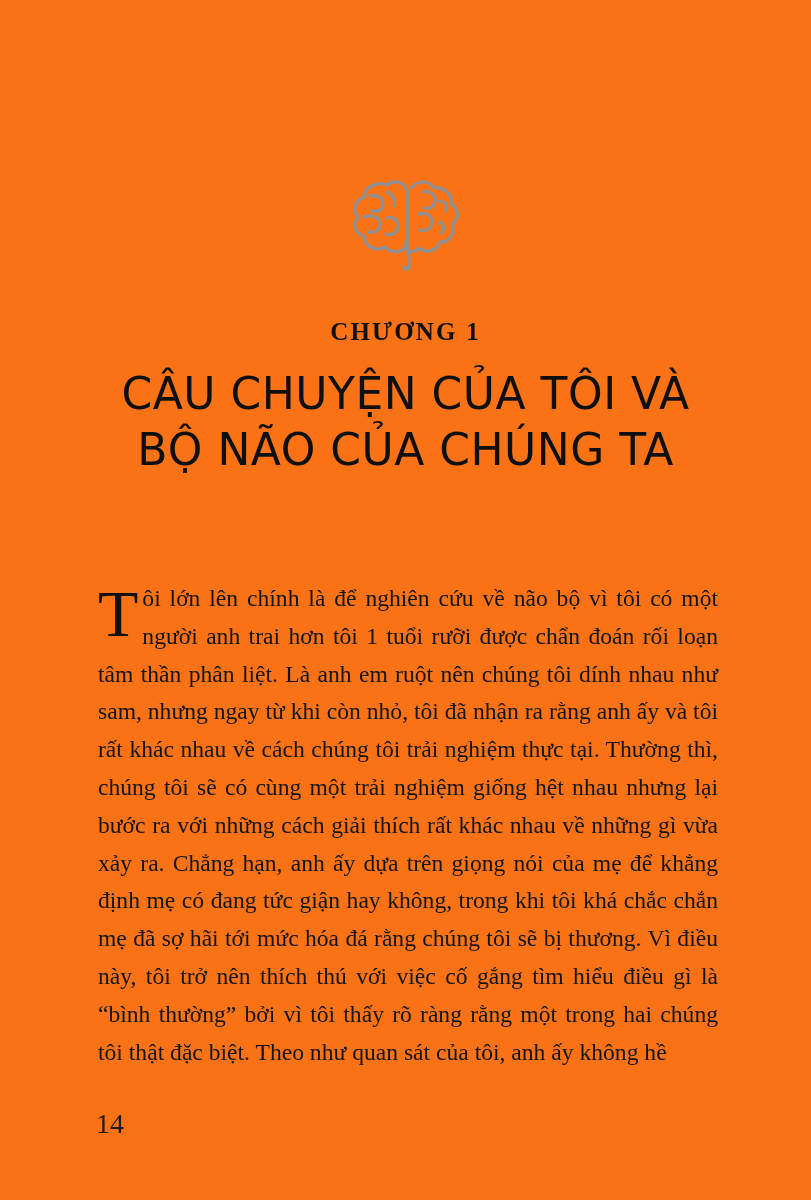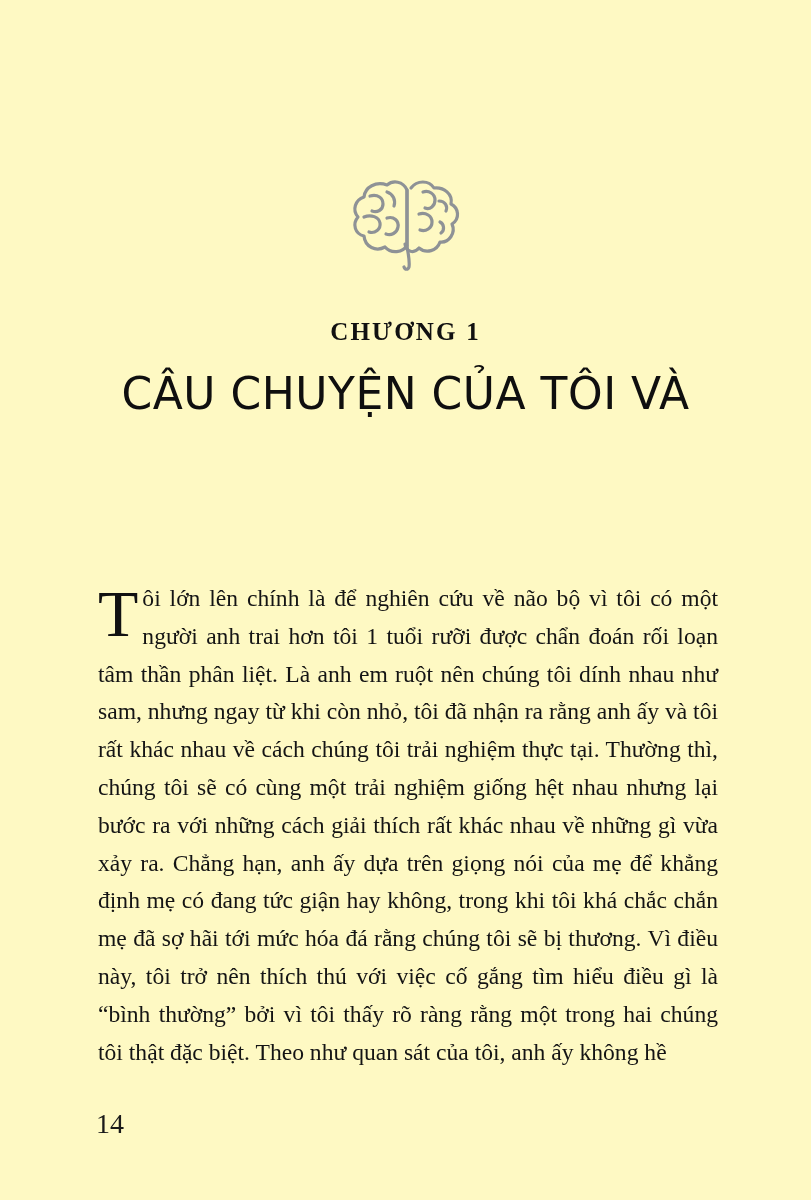--- a/index.html
+++ b/index.html
@@ -12,21 +12,21 @@
     height: 1200px;
     overflow: hidden;
     font-family: "Liberation Serif", serif;
     color: #1a1a1a;
     position: relative;
   }
 
   .page {
     position: absolute;
     inset: 0;
-    background: #fef9c3;
+    background: #f97316;
   }
 
   
   .ornament {
     position: absolute;
     top: 168px;
     left: 0;
     right: 0;
     display: flex;
     justify-content: center;
@@ -130,20 +130,21 @@
           <path d="M60 78 C61 86, 63 92, 62 99 C61 102, 58 102, 57 99"></path>
         </g>
       </svg>
     </span>
   </div>
 
   <div class="chapter-label">CHƯƠNG 1</div>
 
   <div class="chapter-title">
     <span class="line">CÂU CHUYỆN CỦA TÔI VÀ</span>
+    <span class="line">BỘ NÃO CỦA CHÚNG TA</span>
   </div>
 
   <div class="body-text">
     <p><span class="dropcap">T</span><span>ôi lớn lên chính là để nghiên cứu về não bộ vì tôi có một người anh trai hơn tôi 1 tuổi rưỡi được chẩn đoán rối loạn tâm thần phân liệt. Là anh em ruột nên chúng tôi dính nhau như sam, nhưng ngay từ khi còn nhỏ, tôi đã nhận ra rằng anh ấy và tôi rất khác nhau về cách chúng tôi trải nghiệm thực tại. Thường thì, chúng tôi sẽ có cùng một trải nghiệm giống hệt nhau nhưng lại bước ra với những cách giải thích rất khác nhau về những gì vừa xảy ra. Chẳng hạn, anh ấy dựa trên giọng nói của mẹ để khẳng định mẹ có đang tức giận hay không, trong khi tôi khá chắc chắn mẹ đã sợ hãi tới mức hóa đá rằng chúng tôi sẽ bị thương. Vì điều này, tôi trở nên thích thú với việc cố gắng tìm hiểu điều gì là “bình thường” bởi vì tôi thấy rõ ràng rằng một trong hai chúng tôi thật đặc biệt. Theo như quan sát của tôi, anh ấy không hề</span></p>
   </div>
 
   <div class="folio">14</div>
 
 </div>
 

